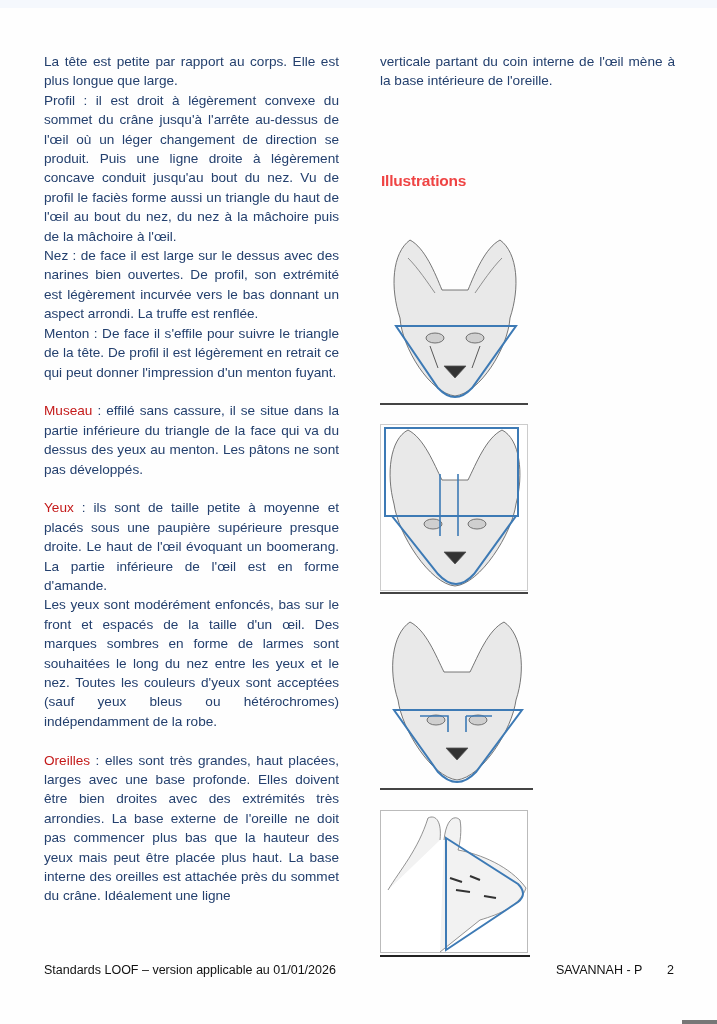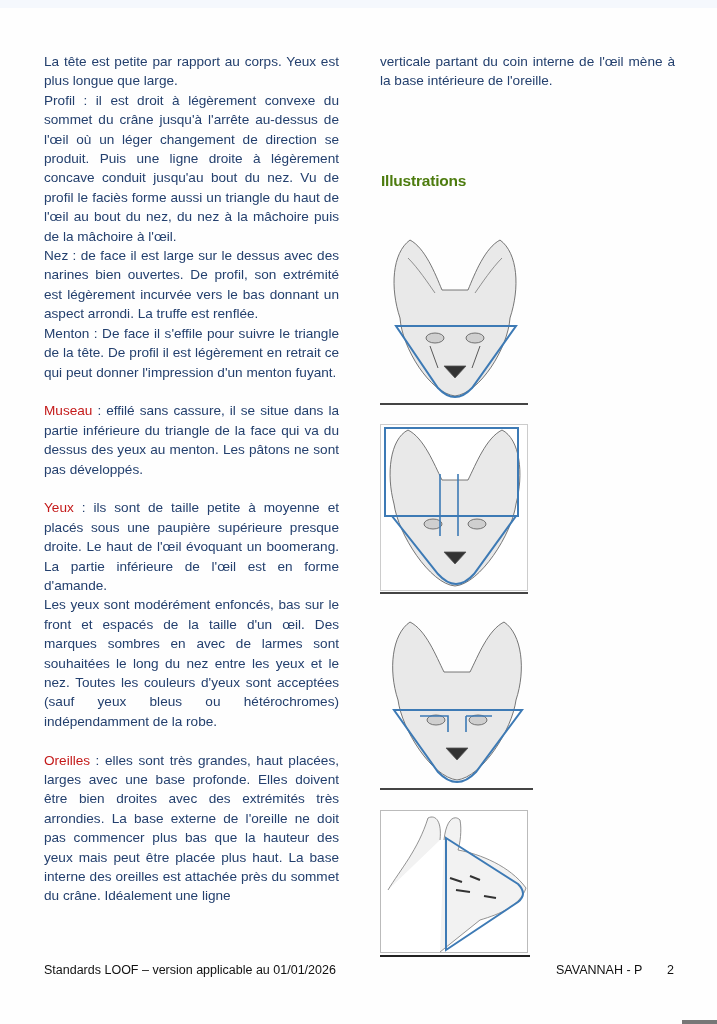--- a/index.html
+++ b/index.html
@@ -14,43 +14,43 @@
     font-size: 13.6px; line-height: 19.4px; color: #24406e;
     text-align: justify;
   }
   .col.left { left: 44px; }
   .col.right { left: 380px; }
   .col p { margin: 0; }
   .col p.gap { margin-top: 19.4px; }
   .lbl { color: #c41a1a; }
   .heading {
     position: absolute; left: 381px; top: 172px;
-    font-size: 15.5px; font-weight: bold; color: #4d7c0f; letter-spacing: -0.2px;
+    font-size: 15.5px; font-weight: bold; color: #ef4444; letter-spacing: -0.2px;
   }
   .fig { position: absolute; left: 380px; width: 150px; }
   .fig svg { display: block; }
   .footer {
     position: absolute; top: 963px; font-size: 12.5px; color: #111;
     font-family: "Liberation Sans", sans-serif;
   }
   .scroll-corner { position: absolute; left: 682px; top: 1020px; width: 35px; height: 4px; background: #777; }
 </style>
 </head>
 <body>
 
 <div class="topbar"></div>
 
 <div class="col left">
-    <p><span>La tête est petite par rapport au corps. Yeux est plus longue que large.</span></p>
+    <p><span>La tête est petite par rapport au corps. Elle est plus longue que large.</span></p>
     <p><span>Profil : il est droit à légèrement convexe du sommet du crâne jusqu'à l'arrête au-dessus de l'œil où un léger changement de direction se produit. Puis une ligne droite à légèrement concave conduit jusqu'au bout du nez. Vu de profil le faciès forme aussi un triangle du haut de l'œil au bout du nez, du nez à la mâchoire puis de la mâchoire à l'œil.</span></p>
     <p><span>Nez : de face il est large sur le dessus avec des narines bien ouvertes. De profil, son extrémité est légèrement incurvée vers le bas donnant un aspect arrondi. La truffe est renflée.</span></p>
     <p><span>Menton : De face il s'effile pour suivre le triangle de la tête. De profil il est légèrement en retrait ce qui peut donner l'impression d'un menton fuyant.</span></p>
     <p class="gap"><span class="lbl">Museau</span><span> : effilé sans cassure, il se situe dans la partie inférieure du triangle de la face qui va du dessus des yeux au menton. Les pâtons ne sont pas développés.</span></p>
     <p class="gap"><span class="lbl">Yeux</span><span> : ils sont de taille petite à moyenne et placés sous une paupière supérieure presque droite. Le haut de l'œil évoquant un boomerang. La partie inférieure de l'œil est en forme d'amande.</span></p>
-    <p><span>Les yeux sont modérément enfoncés, bas sur le front et espacés de la taille d'un œil. Des marques sombres en avec de larmes sont souhaitées le long du nez entre les yeux et le nez. Toutes les couleurs d'yeux sont acceptées (sauf yeux bleus ou hétérochromes) indépendamment de la robe.</span></p>
+    <p><span>Les yeux sont modérément enfoncés, bas sur le front et espacés de la taille d'un œil. Des marques sombres en forme de larmes sont souhaitées le long du nez entre les yeux et le nez. Toutes les couleurs d'yeux sont acceptées (sauf yeux bleus ou hétérochromes) indépendamment de la robe.</span></p>
     <p class="gap"><span class="lbl">Oreilles</span><span> : elles sont très grandes, haut placées, larges avec une base profonde. Elles doivent être bien droites avec des extrémités très arrondies. La base externe de l'oreille ne doit pas commencer plus bas que la hauteur des yeux mais peut être placée plus haut. La base interne des oreilles est attachée près du sommet du crâne. Idéalement une ligne</span></p>
   </div>
 <div class="col right">
     <p><span>verticale partant du coin interne de l'œil mène à la base intérieure de l'oreille.</span></p>
   </div>
 
 <div class="heading">Illustrations</div>
 
 <div class="fig" style="top:228px;">
   <svg width="150" height="178" viewBox="0 0 150 178">

